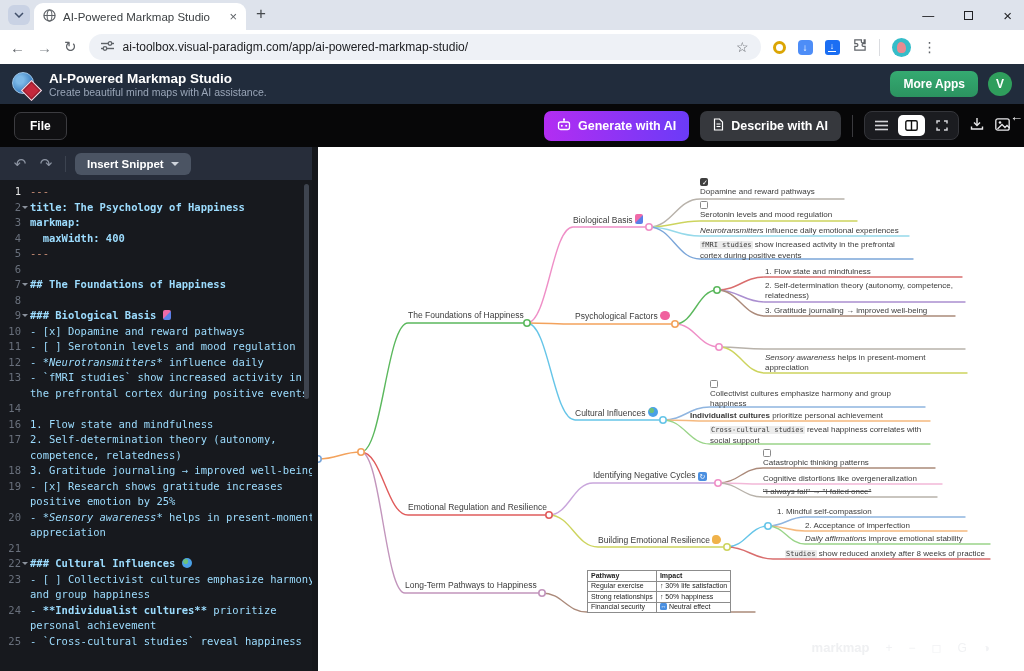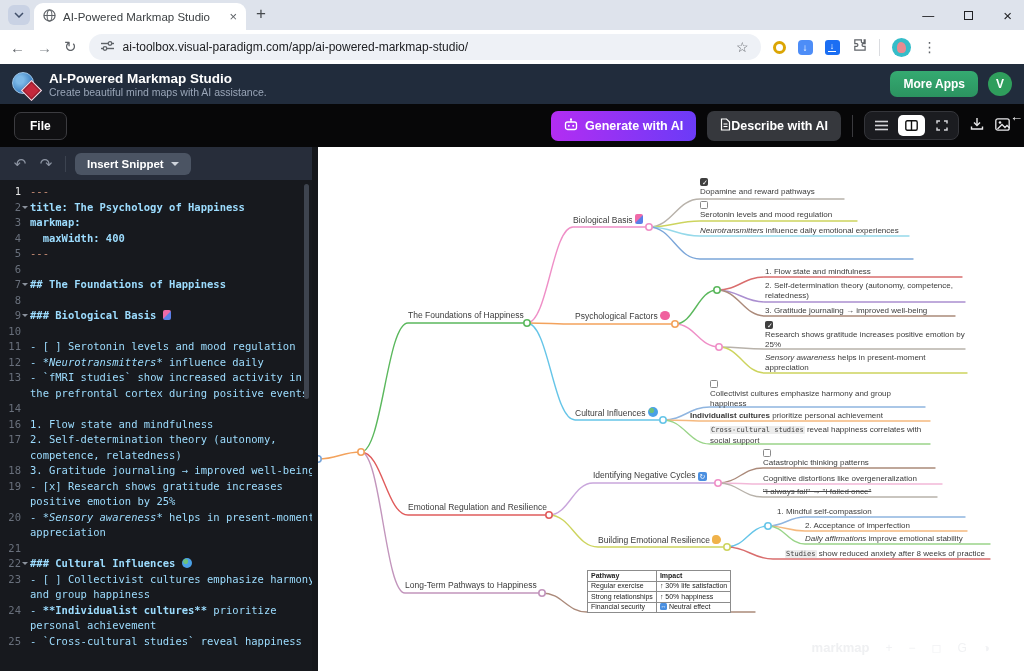--- a/index.html
+++ b/index.html
@@ -36,21 +36,21 @@
   .ah-title { font-size:13.5px; font-weight:bold; color:#fff; line-height:15px; }
   .ah-sub { font-size:10.5px; color:#9aa6b8; line-height:12px; }
   .moreapps { margin-left:auto; background:linear-gradient(180deg,#35aa71,#2b9360); color:#fff; font-size:12px; font-weight:bold; padding:6px 13px; border-radius:7px; border:none; }
   .v-avatar { width:24px; height:24px; border-radius:50%; background:#2f9e5c; color:#fff; font-weight:bold; font-size:12px; display:flex; align-items:center; justify-content:center; }
 
   
   .apptoolbar { height:43px; background:#070708; display:flex; align-items:center; padding:0 14px; gap:10px; position:relative; }
   .file-btn { background:#101012; border:1px solid #3c3c40; color:#fff; font-size:12px; font-weight:bold; padding:6px 15px; border-radius:7px; }
   .tb-right { margin-left:auto; display:flex; align-items:center; gap:11px; }
   .gen-btn { display:flex; align-items:center; gap:7px; background:linear-gradient(90deg,#b32df2,#6b3bf7); color:#fff; border:none; border-radius:7px; padding:7px 13px; font-size:12.5px; font-weight:bold; }
-  .desc-btn { display:flex; align-items:center; background:#36383d; color:#fff; border:none; border-radius:7px; padding:7px 13px; font-size:12.5px; font-weight:bold; }
+  .desc-btn { display:flex; align-items:center; gap:7px; background:#36383d; color:#fff; border:none; border-radius:7px; padding:7px 13px; font-size:12.5px; font-weight:bold; }
   .tb-sep { width:1px; height:22px; background:#3a3a3e; }
   .toggle-group { background:#1b1c20; border:1px solid #34353a; border-radius:8px; padding:3px; display:flex; gap:3px; }
   .tg-btn { width:27px; height:21px; display:flex; align-items:center; justify-content:center; border-radius:5px; }
   .tg-btn.active { background:#fff; }
   .cursor-arrow { position:absolute; right:1px; top:5px; color:#fff; font-size:13px; }
 
   
   .main { display:flex; height:524px; }
 
   
@@ -263,21 +263,21 @@
       <div class="ed-scroll"></div>
     <div class="crow"><span class="ln cur">1</span><span class="ct"><span class="d">---</span></span></div>
         <div class="crow"><span class="ln">2<i class="fold"></i></span><span class="ct"><span class="y">title: The Psychology of Happiness</span></span></div>
         <div class="crow"><span class="ln">3</span><span class="ct"><span class="y">markmap:</span></span></div>
         <div class="crow"><span class="ln">4</span><span class="ct"><span class="y">  maxWidth: 400</span></span></div>
         <div class="crow"><span class="ln">5</span><span class="ct"><span class="d">---</span></span></div>
         <div class="crow"><span class="ln">6</span><span class="ct"></span></div>
         <div class="crow"><span class="ln">7<i class="fold"></i></span><span class="ct"><span class="h">## The Foundations of Happiness</span></span></div>
         <div class="crow"><span class="ln">8</span><span class="ct"></span></div>
         <div class="crow"><span class="ln">9<i class="fold"></i></span><span class="ct"><span class="h">### Biological Basis </span><span class="e-dna"></span></span></div>
-        <div class="crow"><span class="ln">10</span></div>
+        <div class="crow"><span class="ln">10</span><span class="ct"><span class="t">- [x] Dopamine and reward pathways</span></span></div>
         <div class="crow"><span class="ln">11</span><span class="ct"><span class="t">- [ ] Serotonin levels and mood regulation</span></span></div>
         <div class="crow"><span class="ln">12</span><span class="ct"><span class="t">- </span><span class="ti">*Neurotransmitters*</span><span class="t"> influence daily</span></span></div>
         <div class="crow"><span class="ln">13</span><span class="ct"><span class="t">- </span><span class="tc">`fMRI studies`</span><span class="t"> show increased activity in</span></span></div>
         <div class="crow"><span class="ln"></span><span class="ct"><span class="t">the prefrontal cortex during positive events</span></span></div>
         <div class="crow"><span class="ln">14</span><span class="ct"></span></div>
         <div class="crow"><span class="ln">16</span><span class="ct"><span class="t">1. Flow state and mindfulness</span></span></div>
         <div class="crow"><span class="ln">17</span><span class="ct"><span class="t">2. Self-determination theory (autonomy,</span></span></div>
         <div class="crow"><span class="ln"></span><span class="ct"><span class="t">competence, relatedness)</span></span></div>
         <div class="crow"><span class="ln">18</span><span class="ct"><span class="t">3. Gratitude journaling → improved well-being</span></span></div>
         <div class="crow"><span class="ln">19</span><span class="ct"><span class="t">- [x] Research shows gratitude increases</span></span></div>
@@ -350,25 +350,25 @@
 
     <div class="node nlvl" style="left:261px;top:67px;"><span>Biological Basis</span> <span class="e-dna"></span></div>
     <div class="node nlvl" style="left:263px;top:164px;"><span>Psychological Factors</span> <span class="e-brain"></span></div>
     <div class="node nlvl" style="left:263px;top:260px;"><span>Cultural Influences</span> <span class="e-globe"></span></div>
     <div class="node nlvl" style="left:281px;top:324px;"><span>Identifying Negative Cycles</span> <span class="e-cycle">↻</span></div>
     <div class="node nlvl" style="left:286px;top:388px;"><span>Building Emotional Resilience</span> <span class="e-muscle"></span></div>
 
     <div class="node" style="left:388px;top:31px;"><span class="cb on"></span><span class="nowrap">Dopamine and reward pathways</span></div>
     <div class="node" style="left:388px;top:54px;"><span class="cb"></span><span class="nowrap">Serotonin levels and mood regulation</span></div>
     <div class="node nowrap" style="left:388px;top:79px;"><span class="em">Neurotransmitters</span><span> influence daily emotional experiences</span></div>
+    <div class="node" style="left:388px;top:93px;width:212px;"><span class="code-chip">fMRI studies</span><span> show increased activity in the prefrontal cortex during positive events</span></div>
 
     <div class="node nowrap" style="left:453px;top:120px;">1. Flow state and mindfulness</div>
     <div class="node" style="left:453px;top:134px;width:202px;">2. Self-determination theory (autonomy, competence, relatedness)</div>
     <div class="node nowrap" style="left:453px;top:159px;">3. Gratitude journaling → improved well-being</div>
-    <div class="node" style="left:453px;top:174px;width:205px;"><span class="cb on"></span><span>Research shows gratitude increases positive emotion by 25%</span></div>
     <div class="node" style="left:453px;top:206px;width:200px;"><span class="em">Sensory awareness</span><span> helps in present-moment appreciation</span></div>
 
     <div class="node" style="left:398px;top:233px;width:218px;"><span class="cb"></span><span>Collectivist cultures emphasize harmony and group happiness</span></div>
     <div class="node nowrap" style="left:378px;top:264px;"><span class="bd">Individualist cultures</span><span> prioritize personal achievement</span></div>
     <div class="node" style="left:398px;top:278px;width:220px;"><span class="code-chip">Cross-cultural studies</span><span> reveal happiness correlates with social support</span></div>
 
     <div class="node" style="left:451px;top:302px;"><span class="cb"></span><span class="nowrap">Catastrophic thinking patterns</span></div>
     <div class="node nowrap" style="left:451px;top:327px;">Cognitive distortions like overgeneralization</div>
     <div class="node nowrap strike" style="left:451px;top:340px;">"I always fail" → "I failed once"</div>
 

